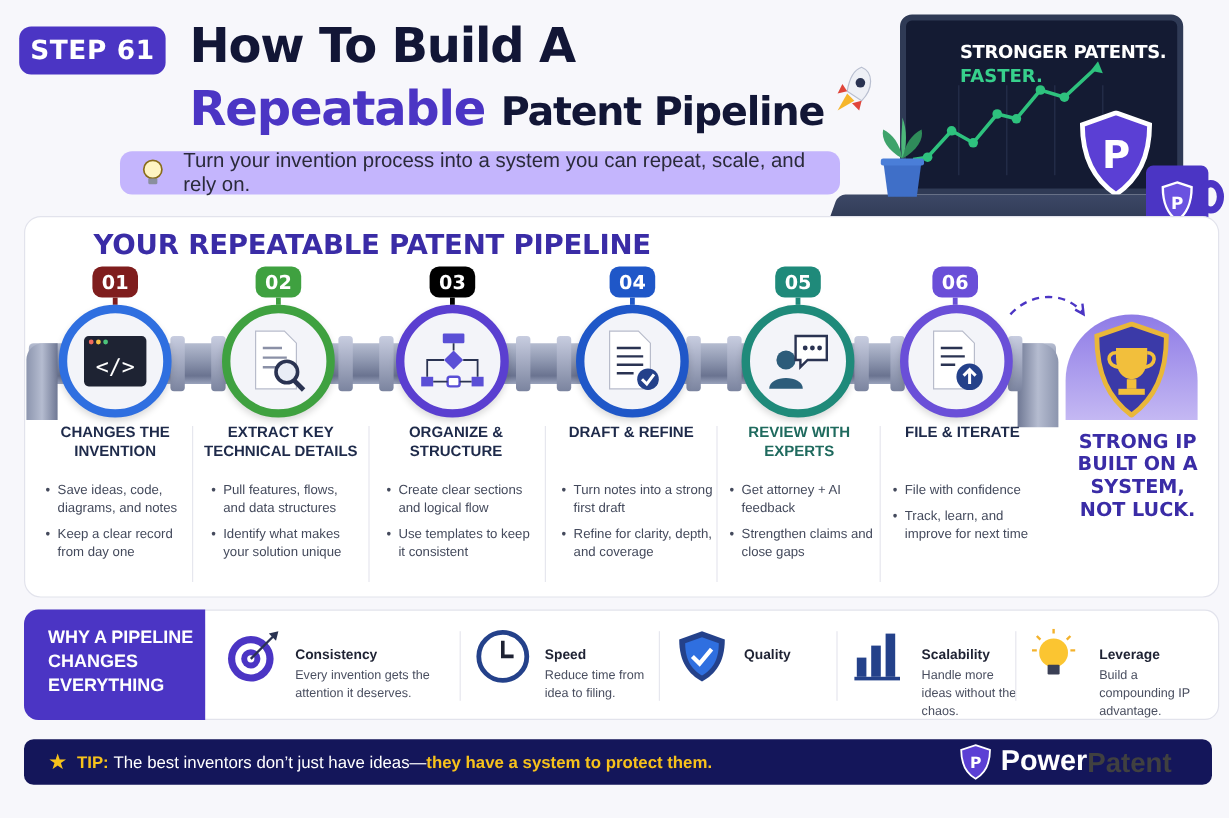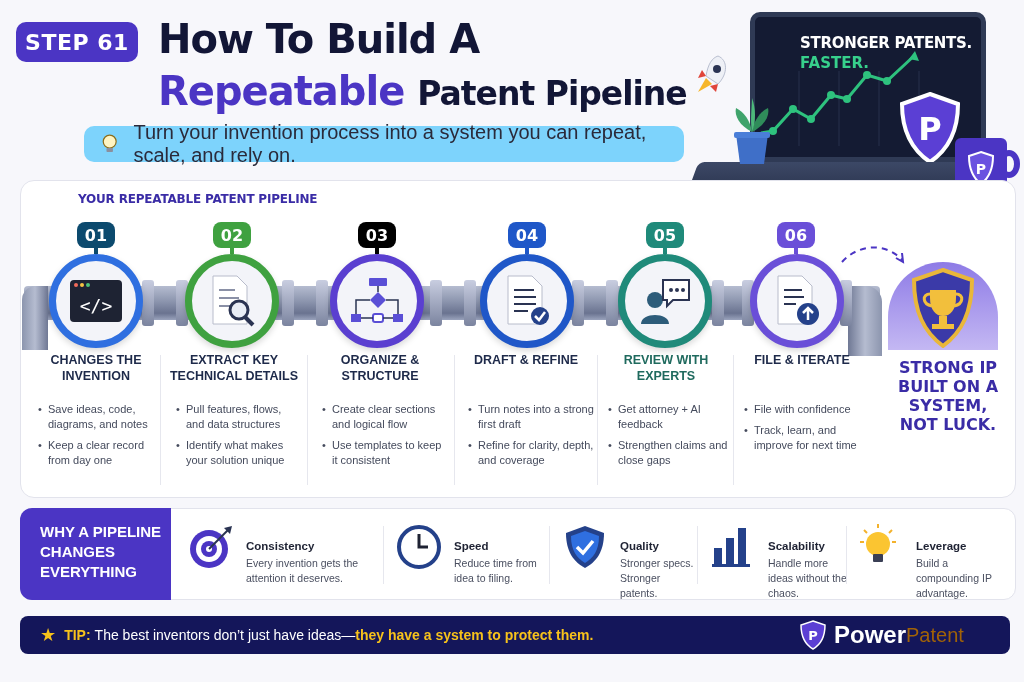--- a/index.html
+++ b/index.html
@@ -4,32 +4,32 @@
 <style>
 *{box-sizing:border-box;margin:0;padding:0}
 body{width:1024px;height:682px;overflow:hidden;background:#f7f7fb;font-family:"Liberation Sans",sans-serif;position:relative;color:#1e2233}
 .abs{position:absolute}
 .step-badge{left:16px;top:22px;width:122px;height:40px;background:#4b35c4;border-radius:10px;color:#fff;font-weight:700;font-size:22px;display:flex;align-items:center;justify-content:center;font-family:"DejaVu Sans",sans-serif;letter-spacing:.5px}
 .title1{left:158px;top:16px;font-family:"DejaVu Sans",sans-serif;font-weight:700;font-size:40px;color:#121636;letter-spacing:-1px}
 .title2{left:158px;top:68px;font-family:"DejaVu Sans",sans-serif;font-weight:700;font-size:40px;letter-spacing:-1px}
 .title2 .hl{color:#4b35c4}
 .title2 .rest{color:#121636;font-size:33px}
 .rocket{left:688px;top:52px;font-size:40px}
-.banner{left:84px;top:126px;width:600px;height:36px;background:#7dd3fc;border-radius:10px;display:flex;align-items:center;padding-left:16px;font-size:20px;color:#2a2a3a}
+.banner{left:100px;top:126px;width:600px;height:36px;background:#c4b5fd;border-radius:10px;display:flex;align-items:center;padding-left:16px;font-size:17px;color:#2a2a3a}
 .banner .bulb{width:24px;height:26px;margin-right:14px}
 .screen{left:750px;top:12px;width:236px;height:150px;background:#141b33;border:5px solid #2f3a55;border-radius:10px}
 .screen-t1{left:800px;top:34px;font-weight:700;font-size:15px;color:#fff;font-family:"DejaVu Sans",sans-serif;letter-spacing:-.3px}
 .screen-t2{left:800px;top:54px;font-weight:700;font-size:15px;color:#37d08c;font-family:"DejaVu Sans",sans-serif}
 .base{left:692px;top:162px;width:276px;height:36px;background:linear-gradient(#3c4866,#28314a);border-radius:6px 6px 16px 16px;transform:skewX(-20deg)}
 .plant{left:730px;top:96px}
 .mug{left:955px;top:138px;width:52px;height:56px;background:#4b35c4;border-radius:6px 6px 12px 12px}
 .mug-handle{left:998px;top:150px;width:22px;height:28px;border:6px solid #4b35c4;border-radius:50%;}
 
 .pipe-card{left:20px;top:180px;width:996px;height:318px;background:#fff;border:1px solid #e2e3ec;border-radius:14px}
-.pipe-title{left:78px;top:192px;font-weight:700;font-size:12px;color:#3a2ca6;font-family:"DejaVu Sans",sans-serif;letter-spacing:-.2px}
+.pipe-title{left:78px;top:192px;font-weight:700;font-size:23px;color:#3a2ca6;font-family:"DejaVu Sans",sans-serif;letter-spacing:-.2px}
 .pipe{left:24px;top:286px;width:856px;height:34px;background:linear-gradient(#b5bcd0,#8c95ae 45%,#6a7390 80%,#9aa3bc);border-radius:4px}
 .elbow-l{left:22px;top:286px;width:26px;height:64px;background:linear-gradient(90deg,#8c95ae,#b5bcd0,#6f7894);border-radius:14px 0 0 0}
 .elbow-r{left:848px;top:286px;width:34px;height:70px;background:linear-gradient(90deg,#6f7894,#b5bcd0,#8c95ae);border-radius:0 16px 0 0}
 .collar{position:absolute;top:280px;width:12px;height:46px;background:linear-gradient(#c8cde0,#7b849f);border-radius:3px}
 .node{position:absolute;top:254px;width:94px;height:94px;border-radius:50%;background:#f3f4f9;border:7px solid;display:flex;align-items:center;justify-content:center;box-shadow:0 3px 6px rgba(0,0,0,.15)}
 .num{position:absolute;top:222px;width:38px;height:26px;border-radius:8px;color:#fff;font-weight:700;font-size:16px;display:flex;align-items:center;justify-content:center;font-family:"DejaVu Sans",sans-serif}
 .num::after{content:"";position:absolute;bottom:-6px;left:17px;width:4px;height:6px;background:inherit}
 .step-col{position:absolute;top:352px;width:136px;text-align:center}
 .step-col .h{font-weight:700;font-size:12.5px;line-height:16px;height:36px;color:#1e2a4a}
 .step-col ul{list-style:none;text-align:left;margin-top:14px;padding-left:10px}
@@ -47,21 +47,21 @@
 .benefit .bt{font-weight:700;font-size:11.5px;color:#1e2233;margin-top:20px}
 .benefit .bd{font-size:10.5px;line-height:15px;color:#4a4f60;margin-top:4px}
 .bdiv{position:absolute;top:526px;width:1px;height:58px;background:#e6e7ee}
 
 .tip{left:20px;top:616px;width:990px;height:38px;background:#14165a;border-radius:8px;display:flex;align-items:center;padding-left:20px;color:#fff;font-size:14px}
 .tip .star{color:#f7c21b;font-size:18px;margin-right:8px}
 .tip .lbl{color:#f7c21b;font-weight:700;margin-right:4px}
 .tip .em{color:#f7c21b;font-weight:700}
 .brand{left:800px;top:620px;display:flex;align-items:center}
 .brand .w1{color:#fff;font-weight:700;font-size:24px;margin-left:8px}
-.brand .w2{color:#a16207;font-weight:400;font-size:20px}
+.brand .w2{color:#404040;font-weight:700;font-size:23px}
 </style>
 </head>
 <body>
 
 <div class="abs step-badge">STEP 61</div>
 <div class="abs title1">How To Build A</div>
 <div class="abs title2">
   <span class="hl">Repeatable</span>
   <span class="rest">Patent Pipeline</span>
 </div>
@@ -139,21 +139,21 @@
 <div class="collar" style="left:282px"></div>
 <div class="collar" style="left:316px"></div>
 <div class="collar" style="left:430px"></div>
 <div class="collar" style="left:464px"></div>
 <div class="collar" style="left:572px"></div>
 <div class="collar" style="left:606px"></div>
 <div class="collar" style="left:712px"></div>
 <div class="collar" style="left:742px"></div>
 <div class="collar" style="left:840px"></div>
 
-<div class="num" style="left:77px;background:#0c4a6e">01</div>
+<div class="num" style="left:77px;background:#7f1d1d">01</div>
 <div class="num" style="left:213px;background:#3fa140">02</div>
 <div class="num" style="left:358px;background:#000000">03</div>
 <div class="num" style="left:508px;background:#1f57c8">04</div>
 <div class="num" style="left:646px;background:#1f8a7a">05</div>
 <div class="num" style="left:777px;background:#6a4fd8">06</div>
 
 <div class="node" style="left:49px;border-color:#2f6fe0">
   <svg width="54" height="44" viewBox="0 0 54 44">
       <rect x="1" y="1" width="52" height="42" rx="4" fill="#1e2333"></rect>
       <circle cx="7" cy="6" r="2" fill="#f26b5b"></circle>
@@ -321,21 +321,20 @@
 </div>
 <div class="bdiv" style="left:549px"></div>
 <div class="benefit" style="left:562px">
   <svg class="ic" viewBox="0 0 46 46">
       <path d="M23 2 L42 9 C42 28 34 38 23 44 C12 38 4 28 4 9Z" fill="#24418a"></path>
       <path d="M23 7 L37 12 C37 27 31 34 23 39 C15 34 9 27 9 12Z" fill="#2f6fe0"></path>
       <path d="M15 23 L21 29 L31 17" stroke="#fff" stroke-width="3.5" fill="none"></path>
     </svg>
   <div>
       <div class="bt">Quality</div>
-      <div class="bd" style="width:80px">Stronger specs. Stronger patents.</div>
     </div>
 </div>
 <div class="bdiv" style="left:697px"></div>
 <div class="benefit" style="left:710px">
   <svg class="ic" viewBox="0 0 46 46">
       <rect x="4" y="24" width="8" height="16" fill="#24418a"></rect>
       <rect x="16" y="14" width="8" height="26" fill="#24418a"></rect>
       <rect x="28" y="4" width="8" height="36" fill="#24418a"></rect>
       <rect x="2" y="40" width="38" height="3" fill="#24418a"></rect>
     </svg>

